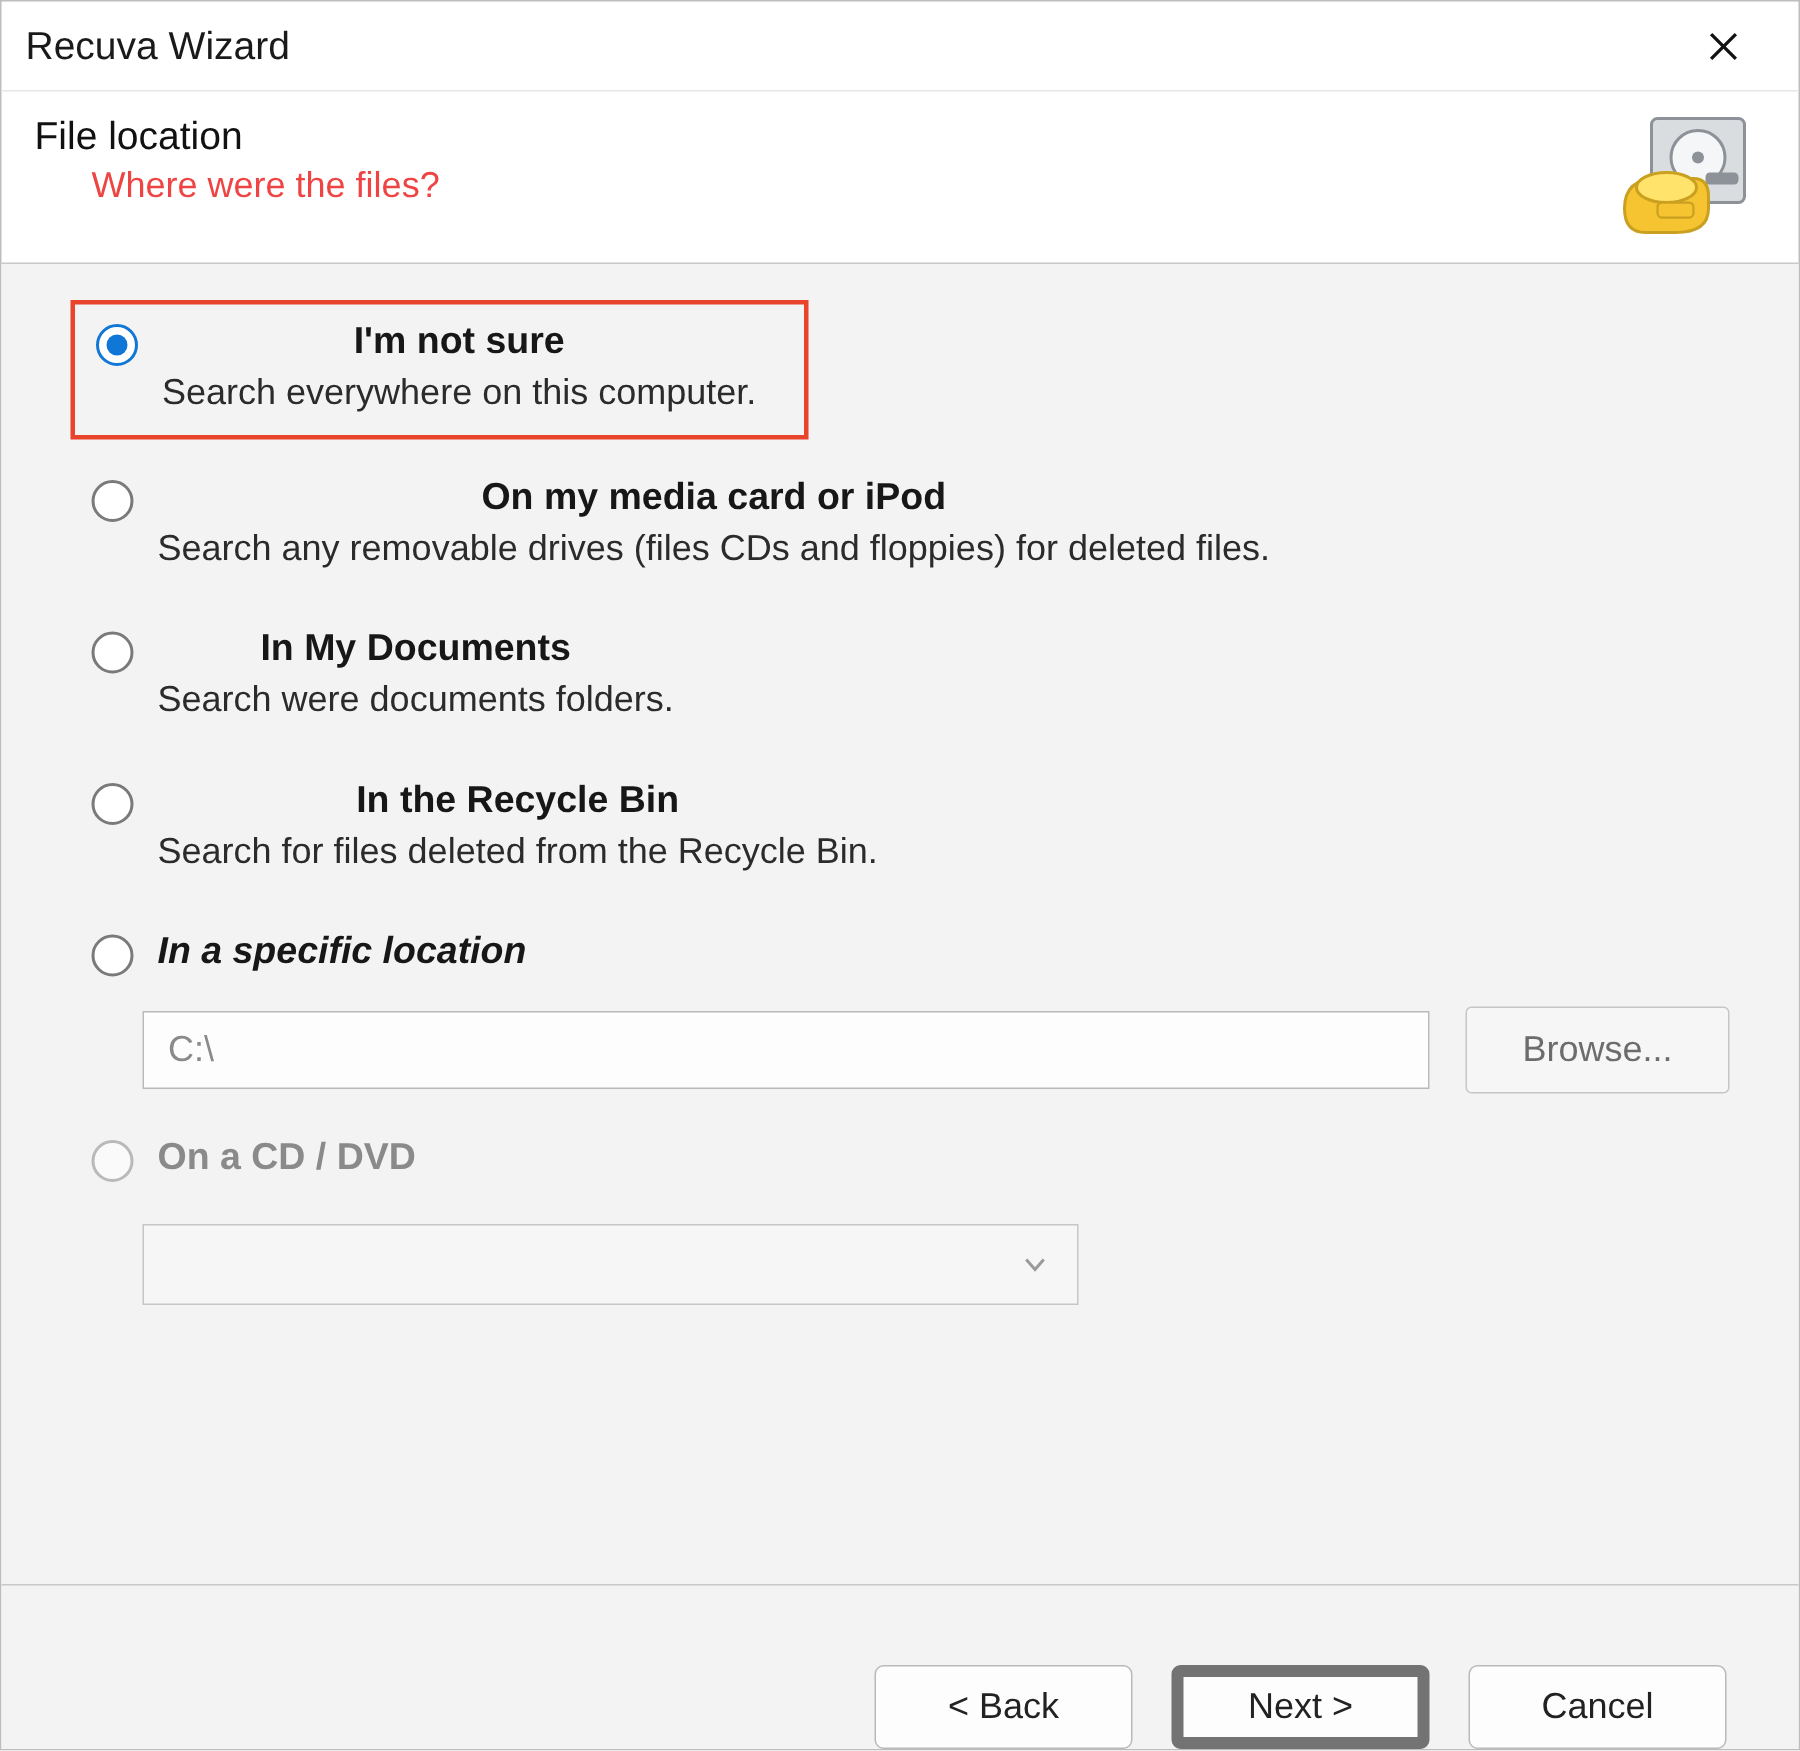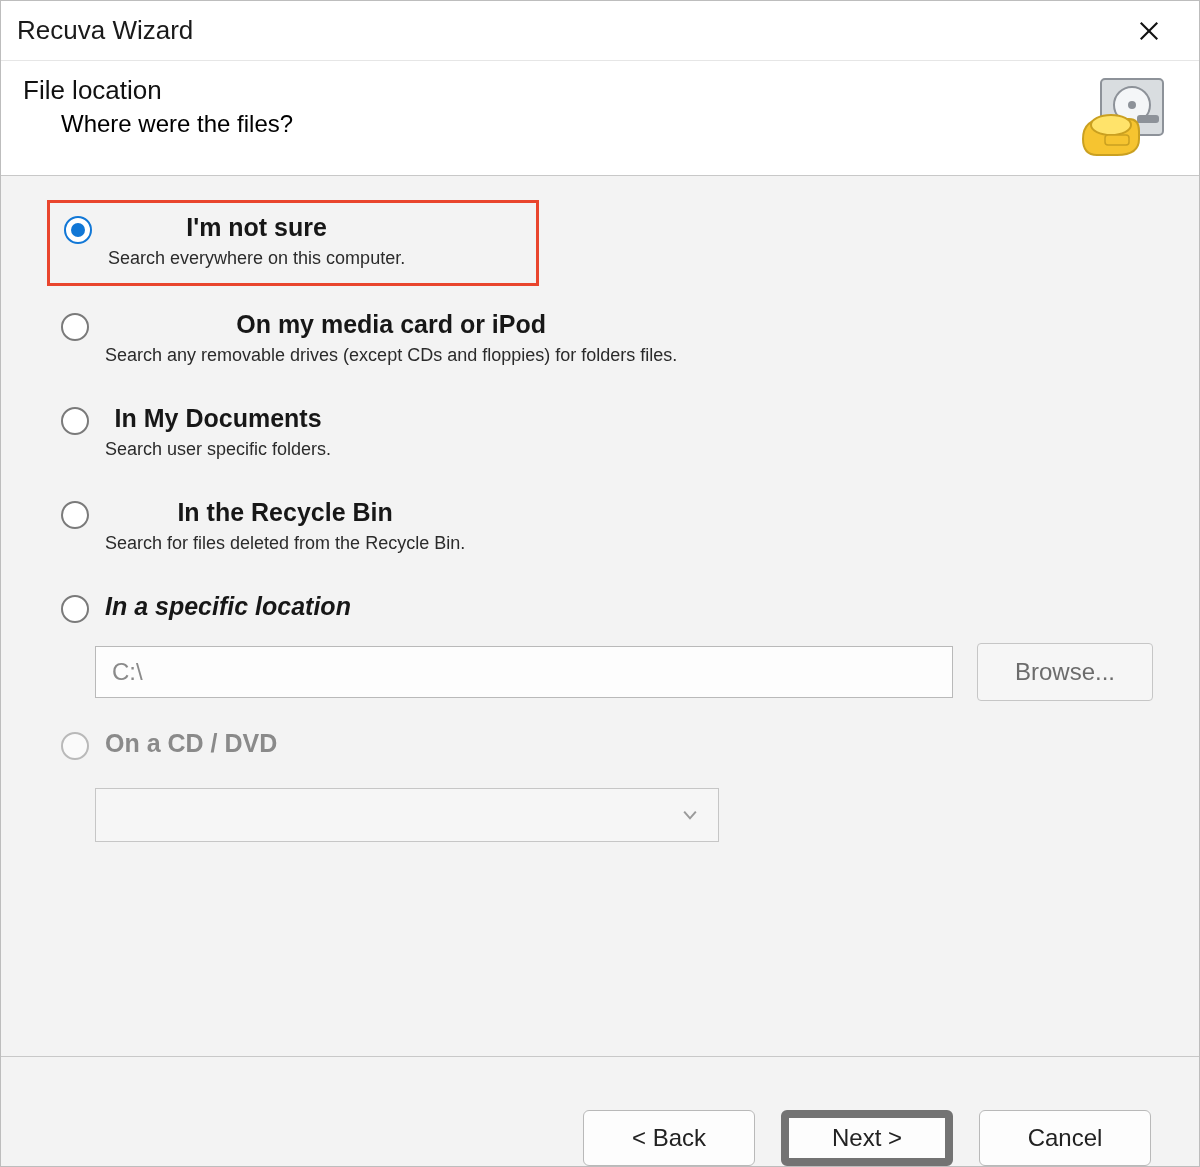--- a/index.html
+++ b/index.html
@@ -45,21 +45,21 @@
       justify-content:space-between;
       border-bottom: 1px solid #c8c8c8;
     }
     .header-text .heading {
       font-size: 26px;
       font-weight: 400;
       color: #111;
     }
     .header-text .subheading {
       font-size: 24px;
-      color: #000000;
+      color: #ef4444;
       margin-left: 38px;
       margin-top: 4px;
     }
     .drive-icon { width: 92px; height: 82px; }
     
     .content {
       flex: 1;
       background: #f3f3f3;
       padding: 24px 46px 10px 46px;
       overflow: auto;
@@ -94,21 +94,21 @@
       background:#1177d6;
     }
     .radio.disabled { border-color: #b9b9b9; background:#fafafa; }
     .option .texts { display:flex; flex-direction:column; gap:6px;align-items:center; }
     .option .label {
       font-size: 25px;
       font-weight: 700;
       color: #171717;
     }
     .option .desc {
-      font-size: 18px;
+      font-size: 24px;
       color: #2b2b2b;
     }
     .option.disabled .label { color: #8a8a8a; }
 
     .path-row {
       display:flex;
       align-items:center;
       gap: 24px;
       margin: 6px 0 18px 48px;
     }
@@ -205,29 +205,29 @@
       <div class="texts">
         <div class="label">I'm not sure</div>
         <div class="desc">Search everywhere on this computer.</div>
       </div>
     </div>
 
     <div class="option">
       <div class="radio"></div>
       <div class="texts">
         <div class="label">On my media card or iPod</div>
-        <div class="desc">Search any removable drives (except CDs and floppies) for folders files.</div>
+        <div class="desc">Search any removable drives (files CDs and floppies) for deleted files.</div>
       </div>
     </div>
 
     <div class="option">
       <div class="radio"></div>
       <div class="texts">
         <div class="label">In My Documents</div>
-        <div class="desc">Search user specific folders.</div>
+        <div class="desc">Search were documents folders.</div>
       </div>
     </div>
 
     <div class="option">
       <div class="radio"></div>
       <div class="texts">
         <div class="label">In the Recycle Bin</div>
         <div class="desc">Search for files deleted from the Recycle Bin.</div>
       </div>
     </div>

